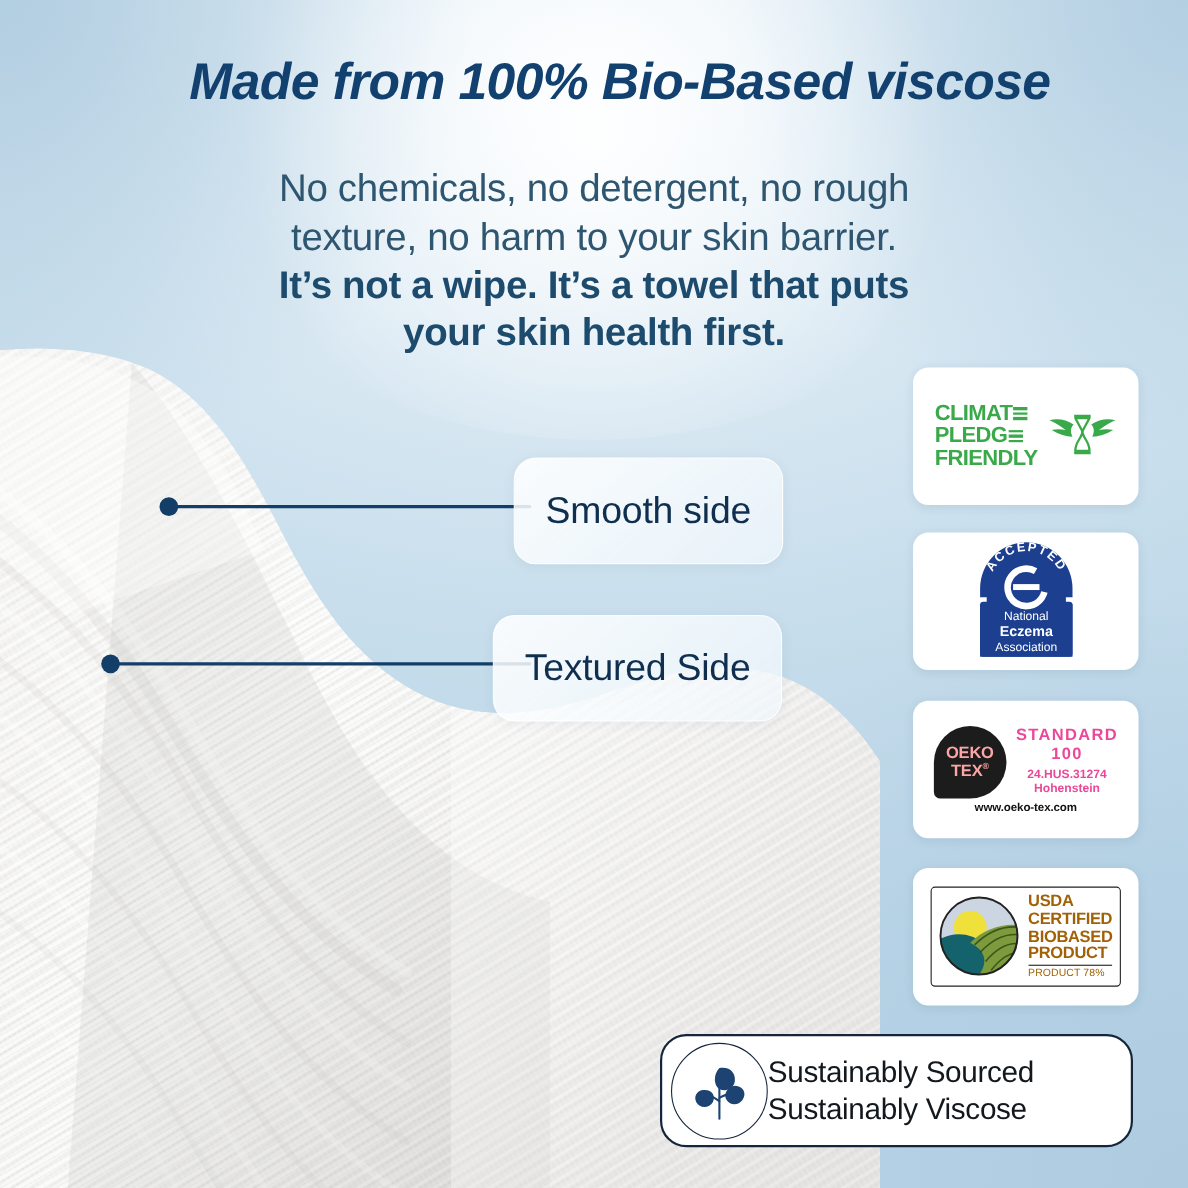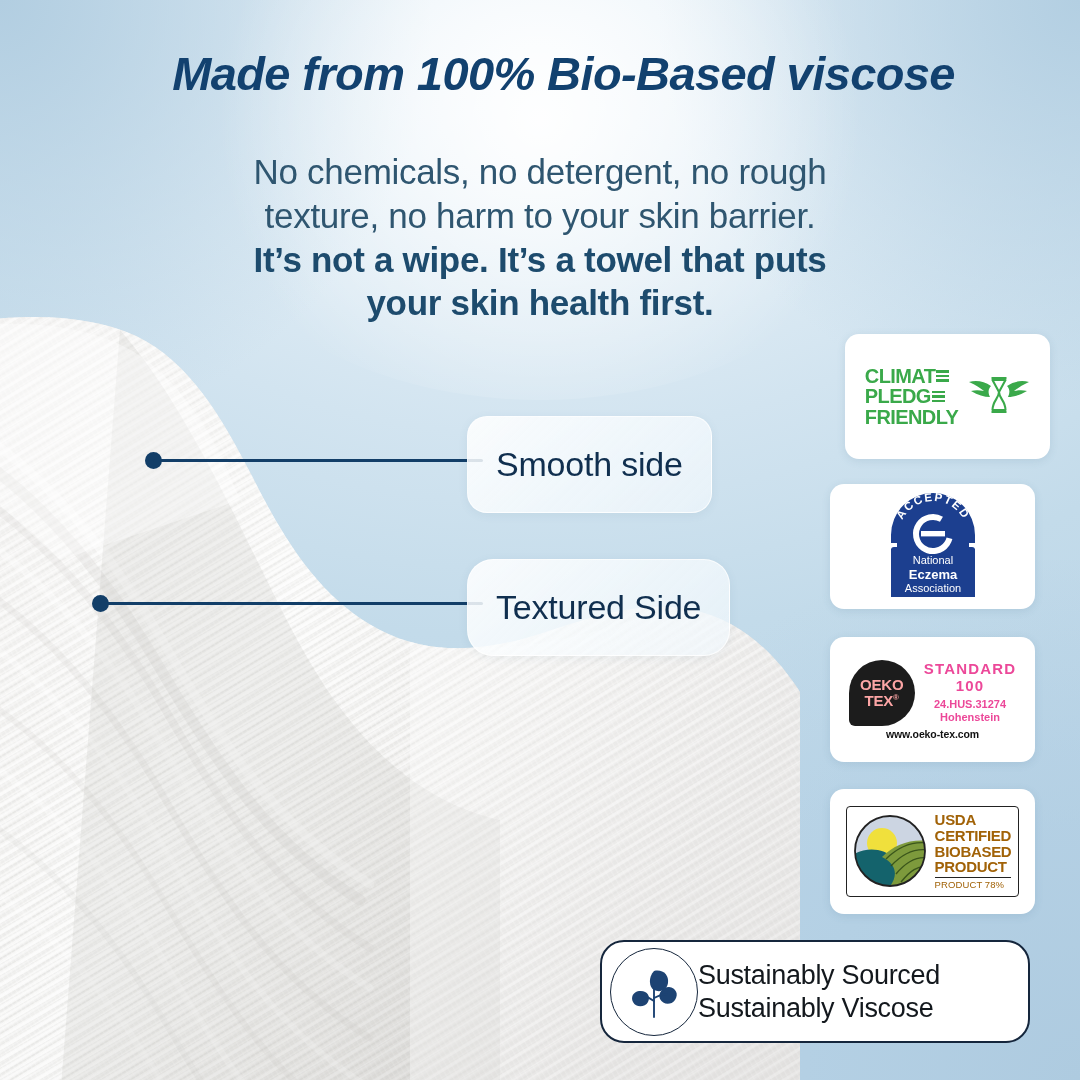--- a/index.html
+++ b/index.html
@@ -60,21 +60,21 @@
   }
 
   
   .badge-card{
     position:absolute;left:830px;width:205px;height:125px;
     background:#ffffff;border-radius:14px;
     box-shadow:0 2px 9px rgba(70,110,140,.14);
     display:flex;align-items:center;justify-content:center;
     overflow:hidden;
   }
-  #badge-climate{top:334px;margin-left:15px;}
+  #badge-climate{top:334px;}
   #badge-eczema{top:484px;}
   #badge-oeko{top:637px;}
   #badge-usda{top:789px;}
 
   
   .cpf{display:flex;align-items:center;gap:10px;}
   .cpf-text{color:#3aa94a;font-weight:bold;font-size:20px;line-height:1.02;
     letter-spacing:-.6px;text-align:left;font-family:"Liberation Sans", sans-serif;}
   .cpf-row{display:flex;align-items:center;}
   .cpf-bars{display:inline-flex;flex-direction:column;gap:2px;margin-left:1px;}
@@ -198,21 +198,21 @@
 
   <div class="callout" style="left:145px;top:460px;">
     <span class="dot"></span>
     <span class="leader" style="width:330px;"></span>
     <span class="chip" style="left:322px;">Smooth side</span>
   </div>
 
   <div class="callout" style="left:92px;top:603px;">
     <span class="dot"></span>
     <span class="leader" style="width:383px;"></span>
-    <span class="chip" style="left:375px;border-radius:26px;">Textured Side</span>
+    <span class="chip" style="left:356px;">Textured Side</span>
   </div>
 
   <div class="badge-card" id="badge-climate">
     <div class="cpf">
       <div class="cpf-text">
         <div class="cpf-row">
           <span>CLIMAT</span>
           <span class="cpf-bars">
               <i></i>
               <i></i>

